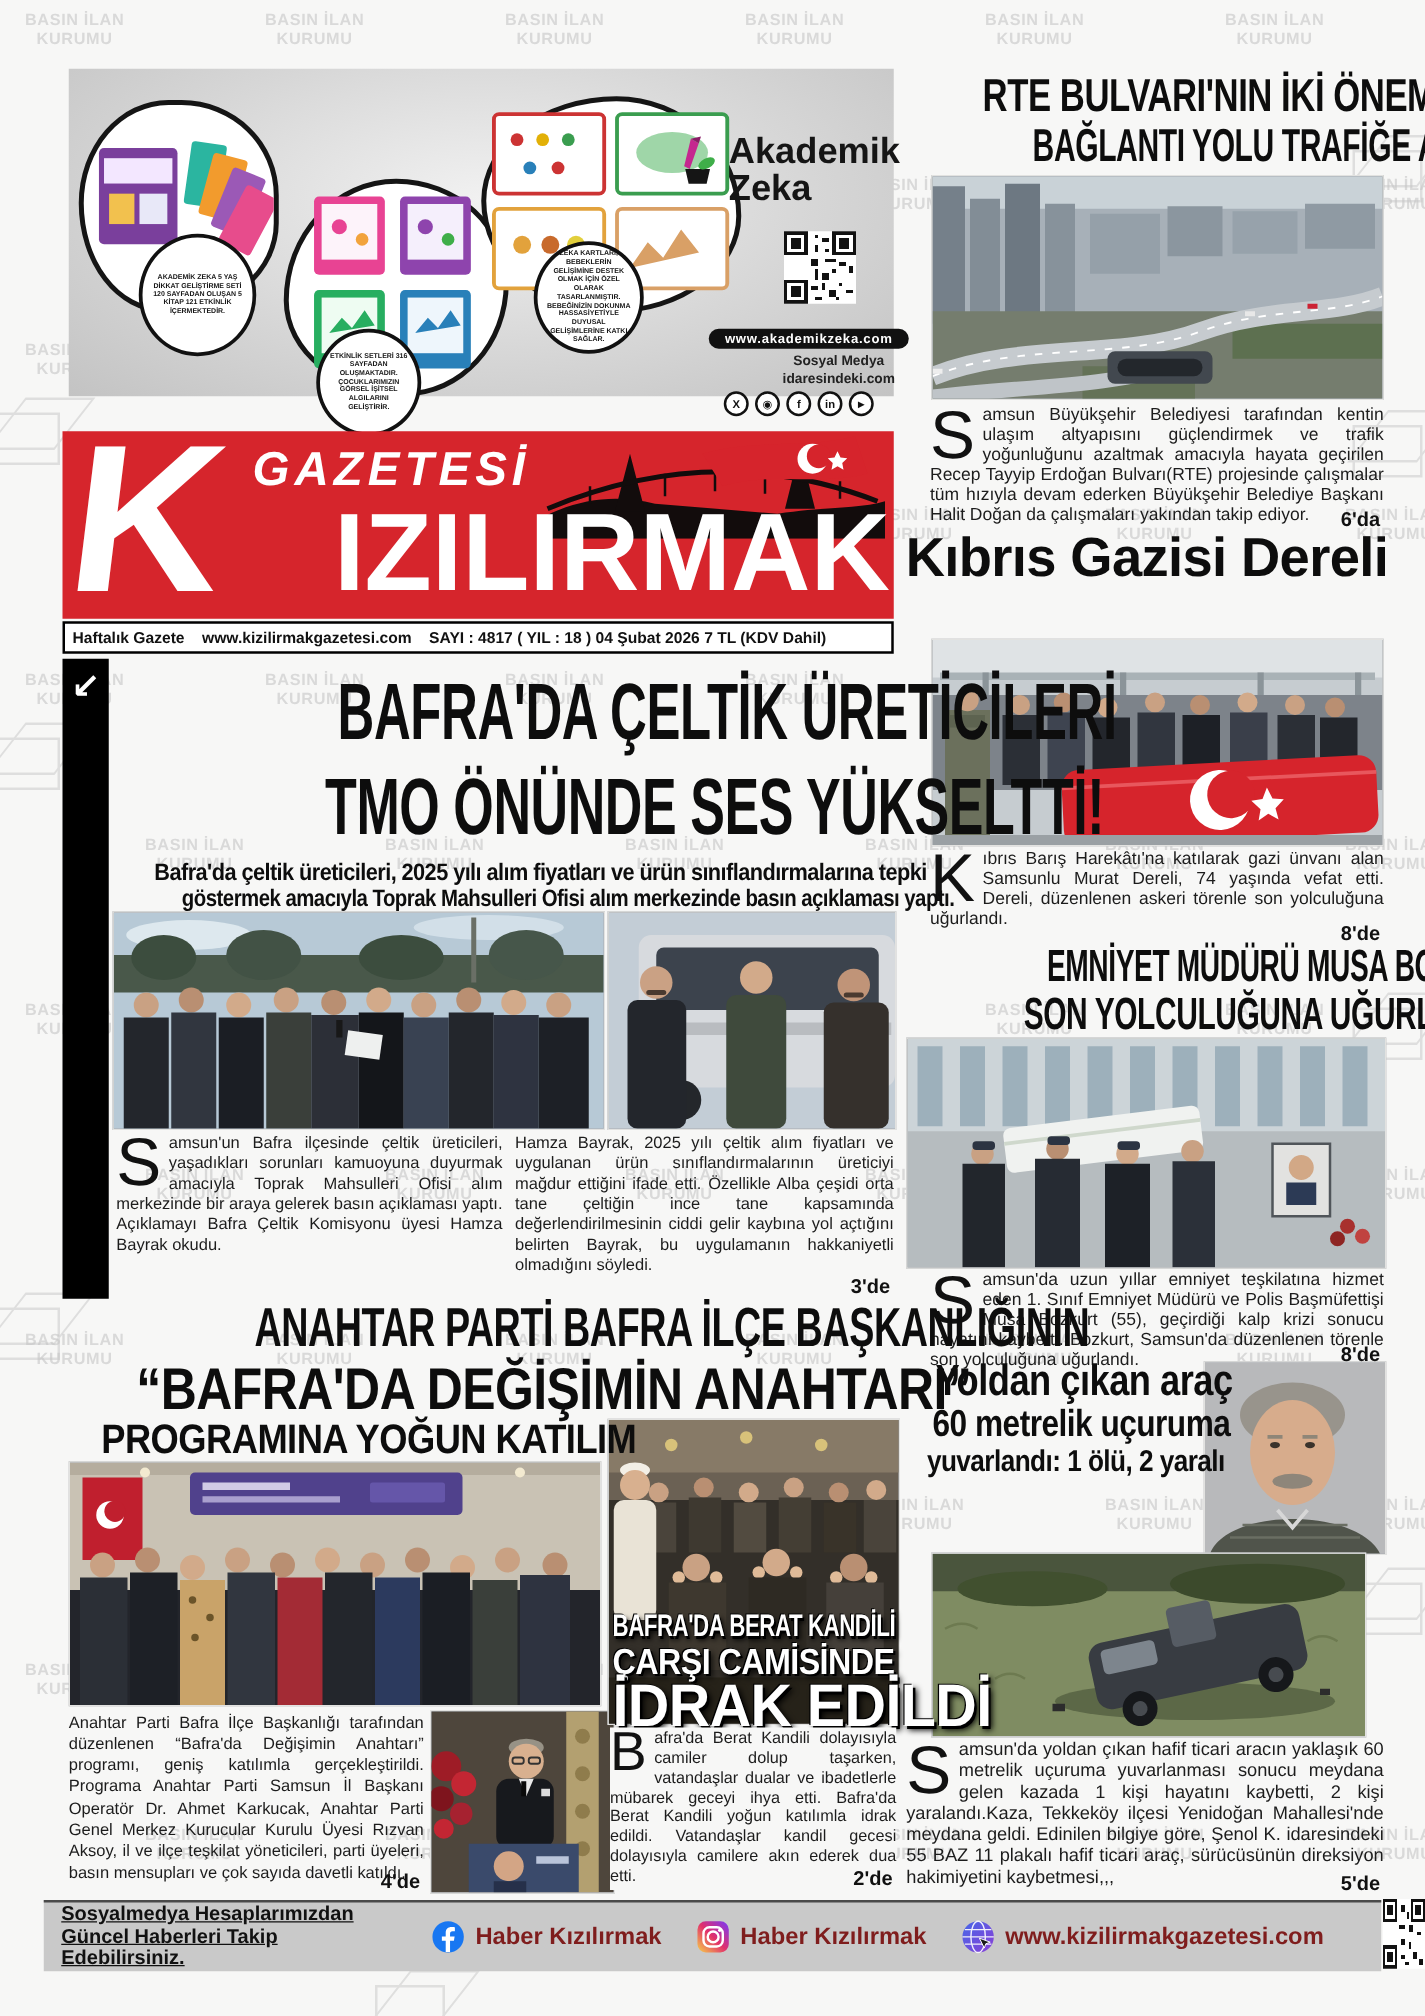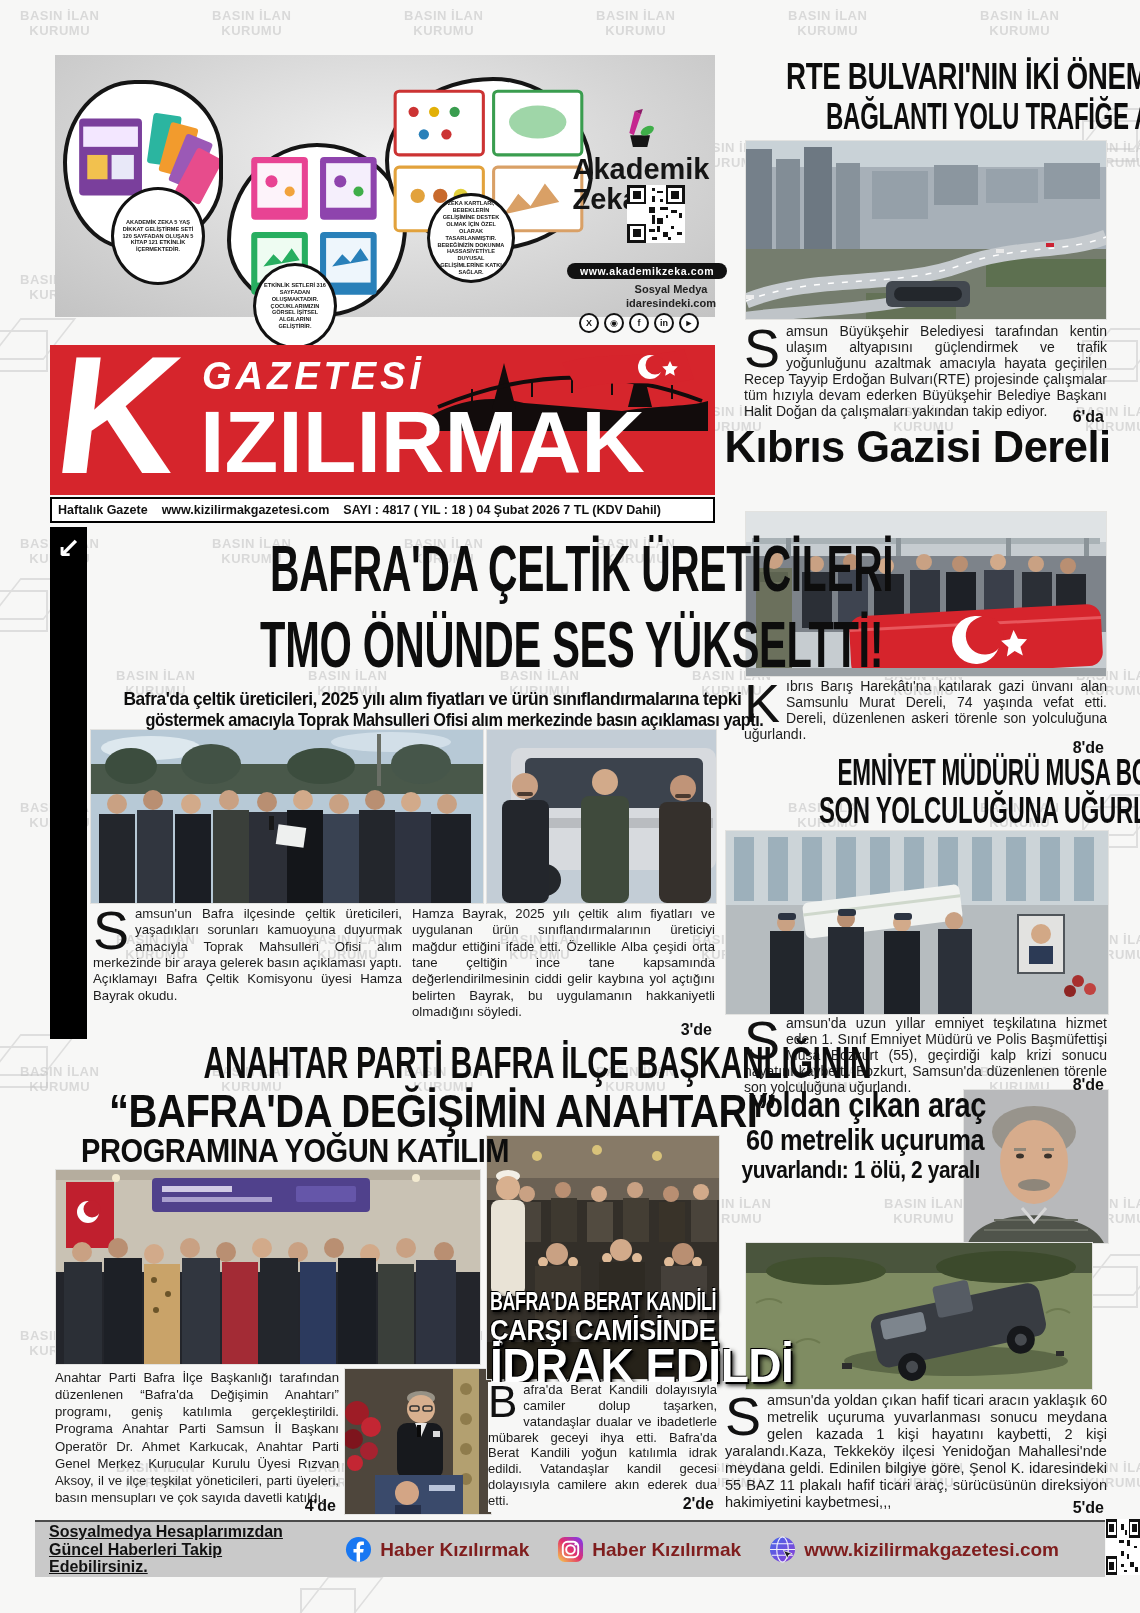--- a/index.html
+++ b/index.html
@@ -11,21 +11,21 @@
   
   .wm { position:absolute; z-index:0; white-space:pre; text-align:center;
         font:bold 13px "Liberation Sans",sans-serif; color:#c6c6c6; opacity:.6; letter-spacing:.5px; }
   .wm-cube { position:absolute; z-index:0; width:52px; height:38px; border:2px solid #cfcfcf; opacity:.6; }
   .wm-cube::before { content:""; position:absolute; left:10px; top:-14px; width:52px; height:38px;
         border:2px solid #cfcfcf; transform:skewX(-38deg); }
   
   .fitline { position:absolute; z-index:2; overflow:visible; text-align:center; font-weight:bold;
              color:#0d0d0d; letter-spacing:-0.5px; }
   .fitline > span { display:inline-block; white-space:nowrap; transform-origin:50% 50%; }
-  .fitline.left { text-align:left; }
+  .fitline.left { text-align:right; }
   .fitline.left > span { transform-origin:0 50%; }
   .fitline.white { color:#ffffff; text-shadow:2px 2px 0 #000,-1px -1px 0 #000,3px 3px 5px #000; }
   
   .photo { position:absolute; z-index:1; overflow:hidden; background:#9aa0a6; border:1px solid #e2e2e0; }
   .photo svg { display:block; width:100%; height:100%; }
   
   .btxt { position:absolute; z-index:2; text-align:justify; color:#1c1c1c; }
   .dropcap { float:left; font-size:54px; line-height:.78; font-weight:400; padding:3px 6px 0 0; color:#111; }
   .dropcap.small { font-size:44px; }
   .pageref { position:absolute; right:3px; bottom:-2px; font-weight:bold; font-size:16px; color:#111; background:transparent; }
@@ -43,21 +43,21 @@
              z-index:2; text-align:center; }
   #sidebar .arr { color:#fff; font-size:28px; line-height:44px; font-weight:bold; }
   
   #ad { position:absolute; left:55px; top:55px; width:660px; height:262px; z-index:1;
         background:radial-gradient(ellipse at 50% 40%, #f1f1f1 0%, #d7d7d7 55%, #c3c3c3 100%); }
   .blob { position:absolute; background:#fff; border:4px solid #151515; }
   .bubble { position:absolute; background:#fff; border:3px solid #111; border-radius:50%;
             display:flex; align-items:center; justify-content:center; text-align:center;
             font-size:5.6px; font-weight:bold; line-height:1.25; padding:7px; box-sizing:border-box;
             text-transform:uppercase; color:#151515; z-index:3; }
-  #ad-logo { position:absolute; left:486px; top:52px; width:200px; display:flex; align-items:center; gap:6px;flex-direction:column; }
+  #ad-logo { position:absolute; left:486px; top:52px; width:200px; display:flex; gap:6px; }
   #ad-logo .txt { font-size:29px; font-weight:bold; line-height:1.02; letter-spacing:0; color:#151515; }
   #ad-web { position:absolute; left:512px; top:208px; width:160px; height:16px; background:#111; color:#fff;
             border-radius:8px; font-size:10.5px; font-weight:bold; letter-spacing:.6px;
             display:flex; align-items:center; justify-content:center; }
   #ad-social { position:absolute; left:536px; top:228px; width:160px; text-align:center;
                font-size:11px; font-weight:bold; line-height:1.25; color:#222; }
   #ad-icons { position:absolute; left:524px; top:258px; display:flex; gap:5px; }
   #ad-icons .sic { width:20px; height:20px; border:2px solid #111; border-radius:50%; background:#fff;
                    display:flex; align-items:center; justify-content:center; font-size:9px; font-weight:bold;
                    box-sizing:border-box; color:#111; }

